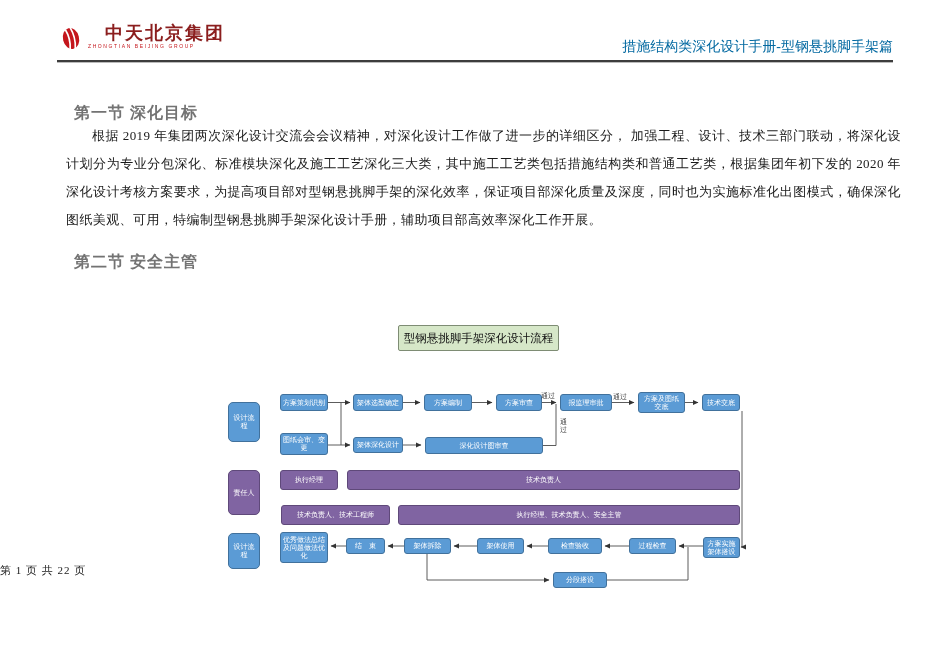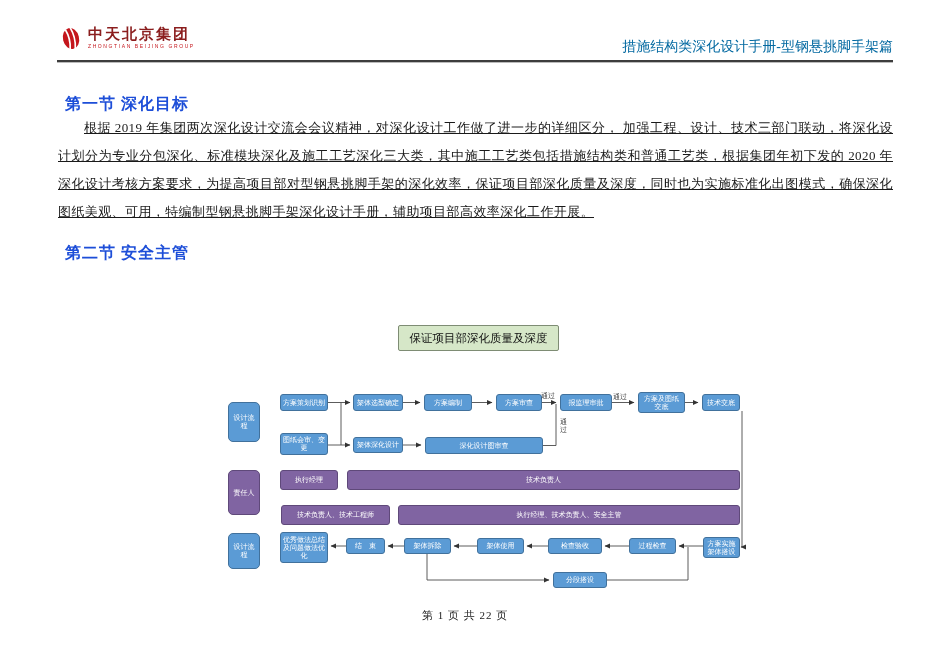--- a/index.html
+++ b/index.html
@@ -3,42 +3,42 @@
 <meta charset="utf-8">
 <style>
   html,body{margin:0;padding:0;background:#888;}
   .page{
     position:relative; width:950px; height:672px; margin:0 auto;
     background:#fff; overflow:hidden;
     font-family:"Liberation Serif", serif; color:#1a1a1a;
   }
   
   .logo{position:absolute; left:60px; top:25px; display:flex; align-items:flex-start; gap:6px;}
-  .logo-cn{font-family:"Liberation Sans", sans-serif; font-weight:bold; font-size:15px; letter-spacing:2px; color:#8b1e1e; line-height:17px;}
+  .logo-cn{font-family:"Liberation Sans", sans-serif; font-weight:bold; font-size:18px; letter-spacing:2px; color:#8b1e1e; line-height:17px;margin-left:17px;}
   .logo-en{font-family:"Liberation Sans", sans-serif; font-size:5px; letter-spacing:1.6px; color:#c4161c; margin-top:1px;}
   .header-title{position:absolute; right:57px; top:38px; font-size:14px; color:#0369a1;}
   .header-rule{position:absolute; left:57px; top:60px; width:836px; height:2px; background:#3d3d3d; border-bottom:1px solid #bbb;}
   
-  .sec-title{position:absolute; left:58px; margin:7px; font-size:16px; font-weight:bold; color:#1d4ed8; letter-spacing:1px;}
-  .body-par{position:absolute; left:58px; width:835px; margin:0; font-size:13px; line-height:28px; text-align:justify; text-indent:2em; letter-spacing:0.4px;text-decoration:underline;}
+  .sec-title{position:absolute; left:58px; margin:16px; font-size:16px; font-weight:bold; color:#737373; letter-spacing:1px;}
+  .body-par{position:absolute; left:58px; width:835px; margin:8px; font-size:13px; line-height:28px; text-align:justify; text-indent:2em; letter-spacing:0.4px;}
   
   .chart-title{position:absolute; left:398px; top:325px; width:159px; height:24px; line-height:24px;
     text-align:center; font-size:11.5px; color:#111;
     background:var(--chart-green,#d6e7c8); border:1px solid var(--chart-green-border,#7e8c74); border-radius:2px;}
   .flowchart{position:absolute; left:0; top:380px; width:950px; height:215px;}
   .flowchart svg{position:absolute; left:0; top:0;}
   .node{position:absolute; box-sizing:border-box; border-radius:3px;
     font-family:"Liberation Sans", sans-serif; font-size:7px; line-height:8px; color:#fff;
     display:flex; align-items:center; justify-content:center; text-align:center; padding:1px 2px;}
   .node.blue{background:var(--node-blue,#5b9bd5); border:1px solid var(--node-blue-border,#41719c);}
   .node.purple{background:var(--node-purple,#8064a2); border:1px solid var(--node-purple-border,#5f497a);}
   .lane{border-radius:5px;}
   .pass-label{position:absolute; font-family:"Liberation Sans", sans-serif; font-size:7px; line-height:8px; color:#333;}
   
-  .footer{position:absolute; left:0; top:608px; width:930px; text-align:center; font-size:11px; letter-spacing:1px; color:#222;}
+  .footer{position:absolute; left:0; top:563px; width:930px; font-size:11px; letter-spacing:1px; color:#222;}
 </style>
 </head>
 <body>
 
 <div class="page">
 
   <div class="logo">
     <svg width="22" height="27" viewBox="0 0 26 30">
       <g transform="rotate(-14 13 15)">
         <ellipse cx="13" cy="15" rx="9.5" ry="12.5" fill="#c4161c"></ellipse>
@@ -52,21 +52,21 @@
     </div>
   </div>
   <div class="header-title">措施结构类深化设计手册-型钢悬挑脚手架篇</div>
   <div class="header-rule"></div>
 
   <h2 class="sec-title" style="top:87px;">第一节 深化目标</h2>
   <p class="body-par" style="top:114px;">根据 2019 年集团两次深化设计交流会会议精神，对深化设计工作做了进一步的详细区分， 加强工程、设计、技术三部门联动，将深化设计划分为专业分包深化、标准模块深化及施工工艺深化三大类，其中施工工艺类包括措施结构类和普通工艺类，根据集团年初下发的 2020 年深化设计考核方案要求，为提高项目部对型钢悬挑脚手架的深化效率，保证项目部深化质量及深度，同时也为实施标准化出图模式，确保深化图纸美观、可用，特编制型钢悬挑脚手架深化设计手册，辅助项目部高效率深化工作开展。</p>
 
   <h2 class="sec-title" style="top:236px;">第二节 安全主管</h2>
 
-  <div class="chart-title">保证项目部深化质量及深度</div>
+  <div class="chart-title">型钢悬挑脚手架深化设计流程</div>
 
   <div class="flowchart">
 
     <svg width="950" height="215" viewBox="0 0 950 215">
       <defs>
         <marker id="arr" markerWidth="8" markerHeight="8" refX="6" refY="3.5" orient="auto">
           <path d="M0,0.5 L6.5,3.5 L0,6.5 z" fill="#333"></path>
         </marker>
       </defs>
       <g stroke="var(--connector,#4a4a4a)" stroke-width="0.9" fill="none">

